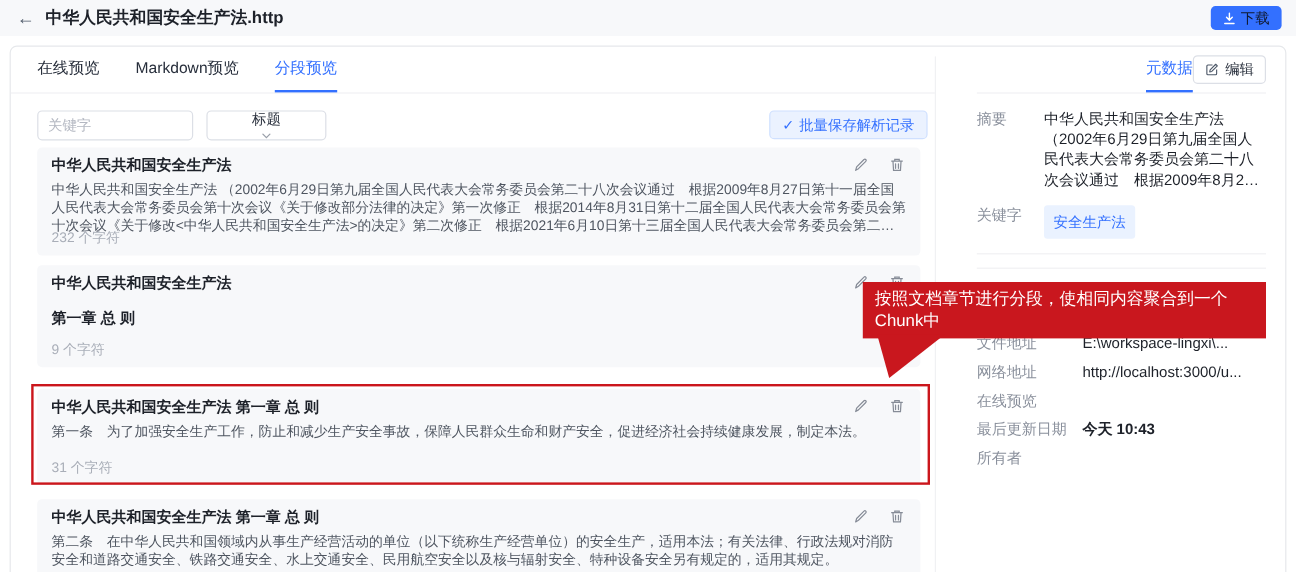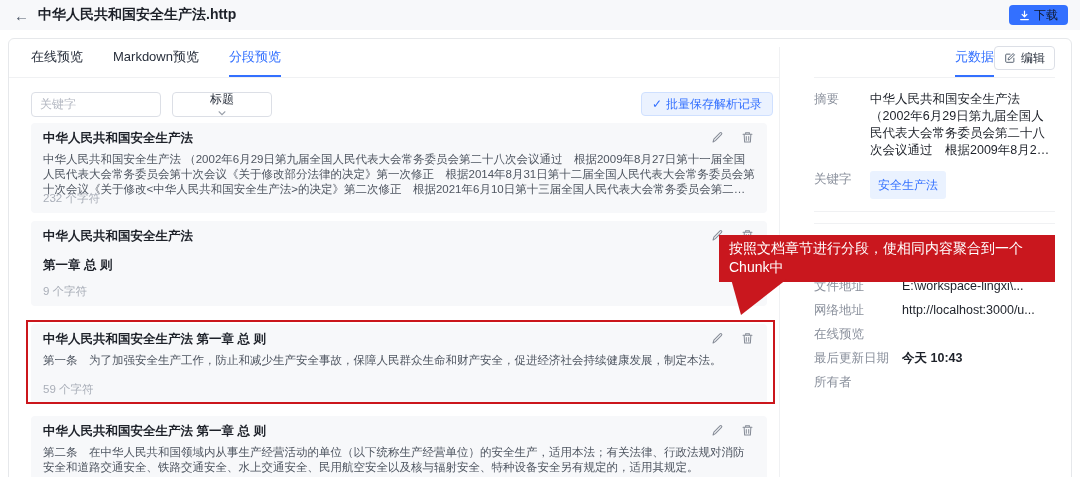--- a/index.html
+++ b/index.html
@@ -175,21 +175,21 @@
               </svg>
             </span>
           <span class="icon-btn">
               <svg width="13" height="13" viewBox="0 0 14 14">
                 <path d="M2.2 3.5h9.6M5 3.3V2h4v1.3M3.4 3.8l.5 8h6.2l.5-8M5.7 6v4M8.3 6v4" fill="none" stroke="#868c97" stroke-width="1.1" stroke-linecap="round"></path>
               </svg>
             </span>
         </div>
       </div>
       <div class="card-body clamp1">第一条　为了加强安全生产工作，防止和减少生产安全事故，保障人民群众生命和财产安全，促进经济社会持续健康发展，制定本法。</div>
-      <div class="card-count">59 个字符</div>
+      <div class="card-count">31 个字符</div>
     </div>
 
     <div class="card card4">
       <div class="card-head">
         <div class="card-title">中华人民共和国安全生产法 第一章 总 则</div>
         <div class="card-actions">
           <span class="icon-btn">
               <svg width="13" height="13" viewBox="0 0 14 14">
                 <path d="M2.2 11.8l.9-3.1 6.6-6.6a1.1 1.1 0 011.6 1.6L4.7 10.3l-2.5 1.5z" fill="none" stroke="#868c97" stroke-width="1.1" stroke-linejoin="round"></path>
               </svg>

